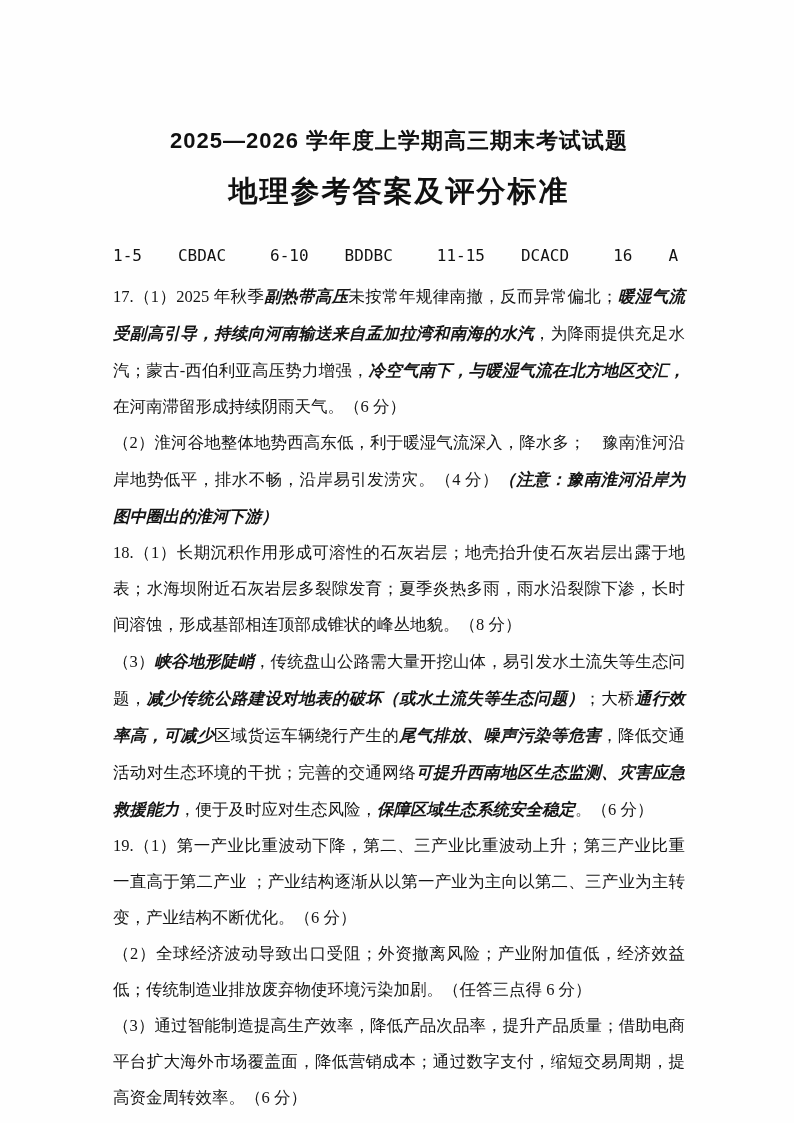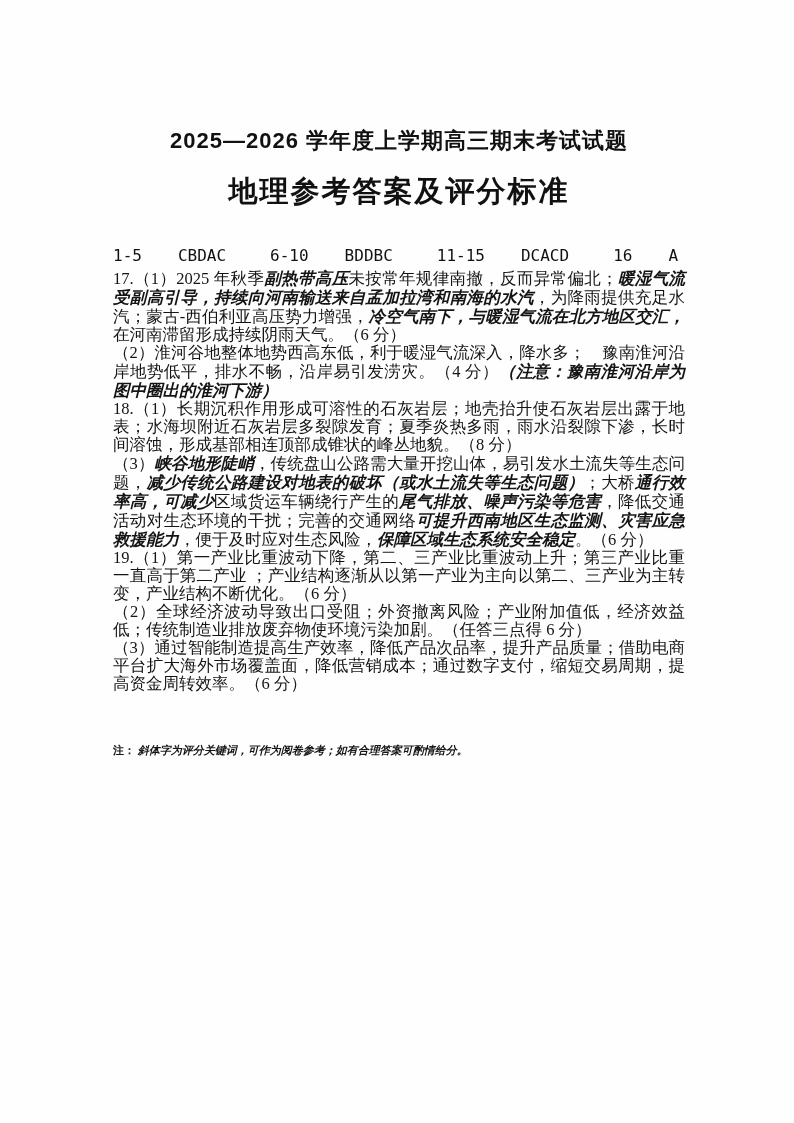--- a/index.html
+++ b/index.html
@@ -48,23 +48,23 @@
     gap: 44px;
     font-family: "DejaVu Sans Mono", "Liberation Mono", monospace;
     font-size: 16px;
     color: #111;
   }
   .ak-item {
     display: flex;
     gap: 36px;
   }
   .body {
-    margin-top: 4px;
+    margin-top: 13px;
     font-size: 16.5px;
-    line-height: 18px;
+    line-height: 36px;
     text-align: justify;
     color: #141414;
   }
   .para { margin: 0; }
   .run { font-style: normal; font-weight: normal; }
   .key {
     font-weight: 700;
     font-style: italic;
     font-family: "Liberation Sans", "DejaVu Sans", sans-serif;
   }

